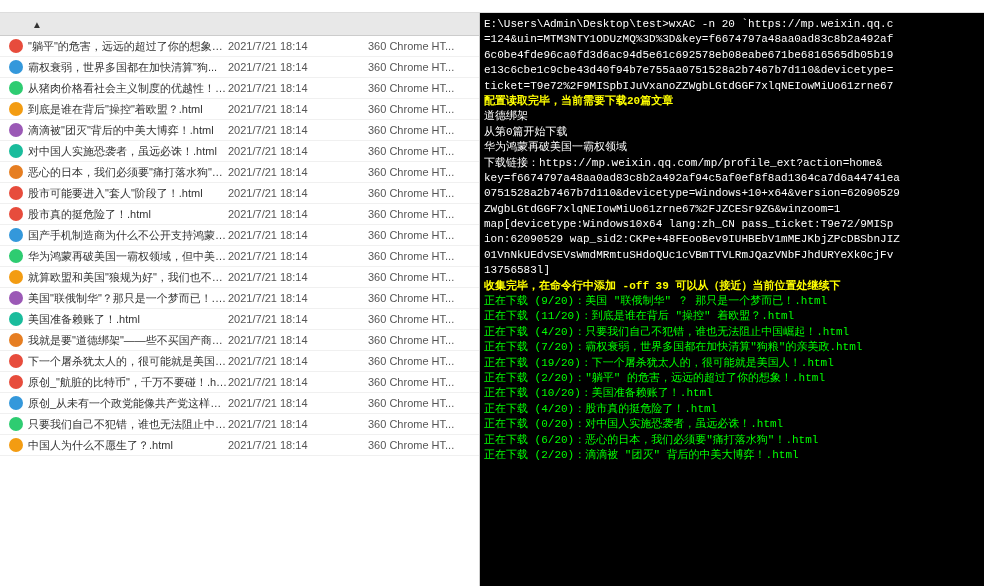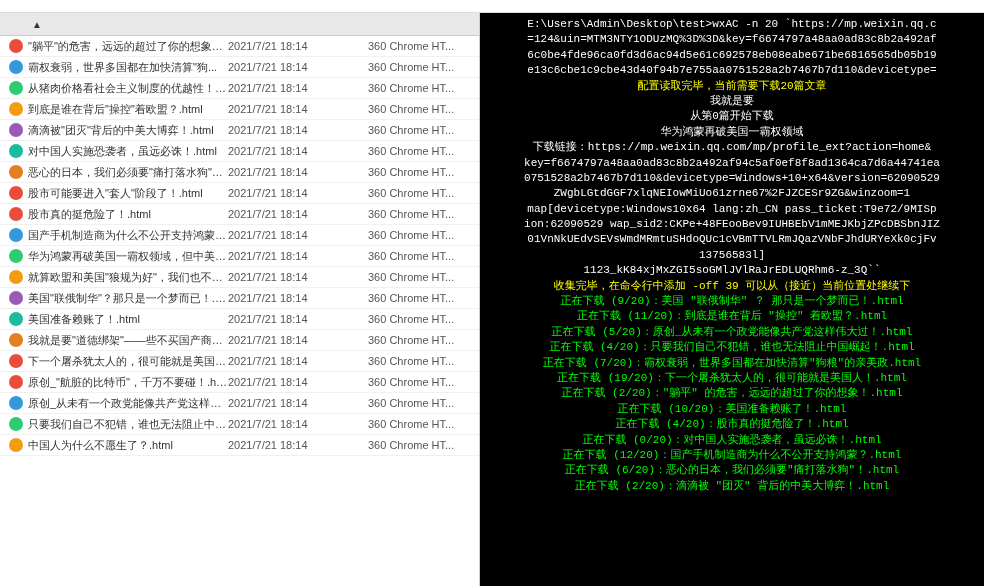--- a/index.html
+++ b/index.html
@@ -115,24 +115,23 @@
       font-family: 'Courier New', monospace;
       font-size: 11px;
       overflow-y: auto;
       padding: 4px;
       line-height: 1.4;
     }
 
     .terminal-line {
       white-space: pre-wrap;
       word-break: break-all;
-      text-align: center;
-    }
-
-    .terminal-line.yellow { color: #ffff00; }
+    }
+
+    .terminal-line.yellow { color: #ffff00; font-weight: bold; }
     .terminal-line.green { color: #00ff00; }
     .terminal-line.white { color: #ffffff; }
 
     
     .file-list::-webkit-scrollbar,
     .right-panel::-webkit-scrollbar {
       width: 8px;
     }
     .file-list::-webkit-scrollbar-track {
       background: #f0f0f0;
@@ -335,41 +334,39 @@
         </div>
       </div>
   </div>
 
   <div class="right-panel" id="terminal-panel">
 
   <div class="terminal-line white">E:\Users\Admin\Desktop\test&gt;wxAC -n 20 `https://mp.weixin.qq.c</div>
       <div class="terminal-line white">=124&amp;uin=MTM3NTY1ODUzMQ%3D%3D&amp;key=f6674797a48aa0ad83c8b2a492af</div>
       <div class="terminal-line white">6c0be4fde96ca0fd3d6ac94d5e61c692578eb08eabe671be6816565db05b19</div>
       <div class="terminal-line white">e13c6cbe1c9cbe43d40f94b7e755aa0751528a2b7467b7d110&amp;devicetype=</div>
+      <div class="terminal-line white">ticket=T9e72%2F9MISpbIJuVxanoZZWgbLGtdGGF7xlqNEIowMiUo61zrne67</div>
       <div class="terminal-line yellow">配置读取完毕，当前需要下载20篇文章</div>
-      <div class="terminal-line white">我就是要</div>
+      <div class="terminal-line white">道德绑架</div>
       <div class="terminal-line white">从第0篇开始下载</div>
       <div class="terminal-line white">华为鸿蒙再破美国一霸权领域</div>
       <div class="terminal-line white">下载链接：https://mp.weixin.qq.com/mp/profile_ext?action=home&amp;</div>
       <div class="terminal-line white">key=f6674797a48aa0ad83c8b2a492af94c5af0ef8f8ad1364ca7d6a44741ea</div>
       <div class="terminal-line white">0751528a2b7467b7d110&amp;devicetype=Windows+10+x64&amp;version=62090529</div>
       <div class="terminal-line white">ZWgbLGtdGGF7xlqNEIowMiUo61zrne67%2FJZCESr9ZG&amp;winzoom=1</div>
       <div class="terminal-line white">map[devicetype:Windows10x64 lang:zh_CN pass_ticket:T9e72/9MISp</div>
       <div class="terminal-line white">ion:62090529 wap_sid2:CKPe+48FEooBev9IUHBEbV1mMEJKbjZPcDBSbnJIZ</div>
       <div class="terminal-line white">01VnNkUEdvSEVsWmdMRmtuSHdoQUc1cVBmTTVLRmJQazVNbFJhdURYeXk0cjFv</div>
       <div class="terminal-line white">13756583l]</div>
-      <div class="terminal-line white">1123_kK84xjMxZGI5soGMlJVlRaJrEDLUQRhm6-z_3Q``</div>
       <div class="terminal-line yellow">收集完毕，在命令行中添加 -off 39 可以从（接近）当前位置处继续下</div>
       <div class="terminal-line green">正在下载 (9/20)：美国 "联俄制华" ？ 那只是一个梦而已！.html</div>
       <div class="terminal-line green">正在下载 (11/20)：到底是谁在背后 "操控" 着欧盟？.html</div>
-      <div class="terminal-line green">正在下载 (5/20)：原创_从未有一个政党能像共产党这样伟大过！.html</div>
       <div class="terminal-line green">正在下载 (4/20)：只要我们自己不犯错，谁也无法阻止中国崛起！.html</div>
       <div class="terminal-line green">正在下载 (7/20)：霸权衰弱，世界多国都在加快清算"狗粮"的亲美政.html</div>
       <div class="terminal-line green">正在下载 (19/20)：下一个屠杀犹太人的，很可能就是美国人！.html</div>
       <div class="terminal-line green">正在下载 (2/20)："躺平" 的危害，远远的超过了你的想象！.html</div>
       <div class="terminal-line green">正在下载 (10/20)：美国准备赖账了！.html</div>
       <div class="terminal-line green">正在下载 (4/20)：股市真的挺危险了！.html</div>
       <div class="terminal-line green">正在下载 (0/20)：对中国人实施恐袭者，虽远必诛！.html</div>
-      <div class="terminal-line green">正在下载 (12/20)：国产手机制造商为什么不公开支持鸿蒙？.html</div>
       <div class="terminal-line green">正在下载 (6/20)：恶心的日本，我们必须要"痛打落水狗"！.html</div>
       <div class="terminal-line green">正在下载 (2/20)：滴滴被 "团灭" 背后的中美大博弈！.html</div>
     </div>
 </div>
 
 </body></html>

